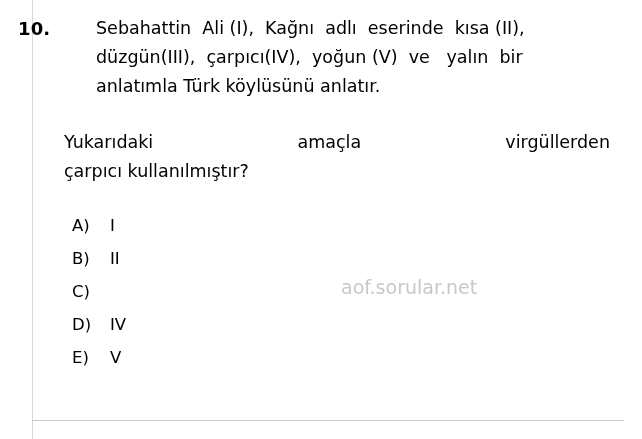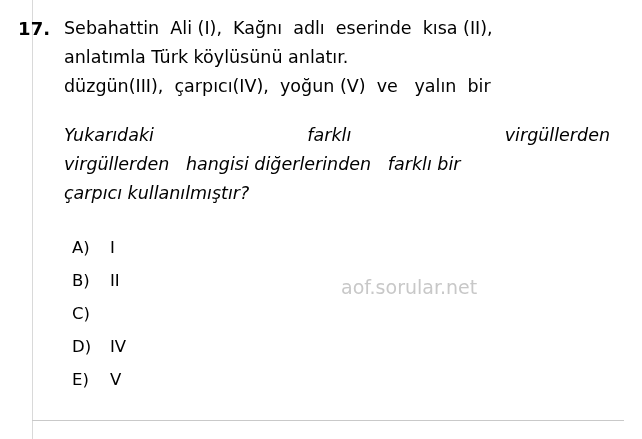--- a/index.html
+++ b/index.html
@@ -96,32 +96,32 @@
     flex: 1 1 auto;
     padding-left: 4px;
   }
 
   .stem {
     font-size: 17.5px;
     line-height: 29px;
     text-align: justify;
     text-justify: inter-word;
     width: 546px;
+    margin-left: 32px;
   }
   .stem .line {
     display: block;
     white-space: pre;
   }
 
   .prompt {
-    margin-top: 20px;
+    margin-top: 27px;
     font-size: 17.5px;
     line-height: 29px;
     width: 546px;
-    font-style: italic;
   }
   .prompt .line {
     display: block;
     white-space: pre;
   }
   .prompt .justified {
     display: flex;
     justify-content: space-between;
     white-space: pre;
   }
@@ -149,36 +149,35 @@
 
 <div class="page">
 
   <div class="left-rule"></div>
   <div class="bottom-rule"></div>
 
   <div class="side-watermark">aof.sorular.net</div>
 
   <div class="question">
     <div class="q-row">
-      <div class="q-number">17.</div>
+      <div class="q-number">10.</div>
       <div class="q-body">
 
         <div class="stem">
           <span class="line">Sebahattin  Ali (I),  Kağnı  adlı  eserinde  kısa (II),</span>
+          <span class="line">düzgün(III),  çarpıcı(IV),  yoğun (V)  ve   yalın  bir</span>
           <span class="line">anlatımla Türk köylüsünü anlatır.</span>
-          <span class="line">düzgün(III),  çarpıcı(IV),  yoğun (V)  ve   yalın  bir</span>
         </div>
 
         <div class="prompt">
           <span class="justified">
             <span>Yukarıdaki</span>
-            <span>farklı</span>
+            <span>amaçla</span>
             <span>virgüllerden</span>
           </span>
-          <span class="line">virgüllerden   hangisi diğerlerinden   farklı bir</span>
           <span class="line">çarpıcı kullanılmıştır?</span>
         </div>
 
         <div class="options">
           <div class="option">
             <span class="label">A)</span>
             <span class="text">I</span>
           </div>
           <div class="option">
             <span class="label">B)</span>

